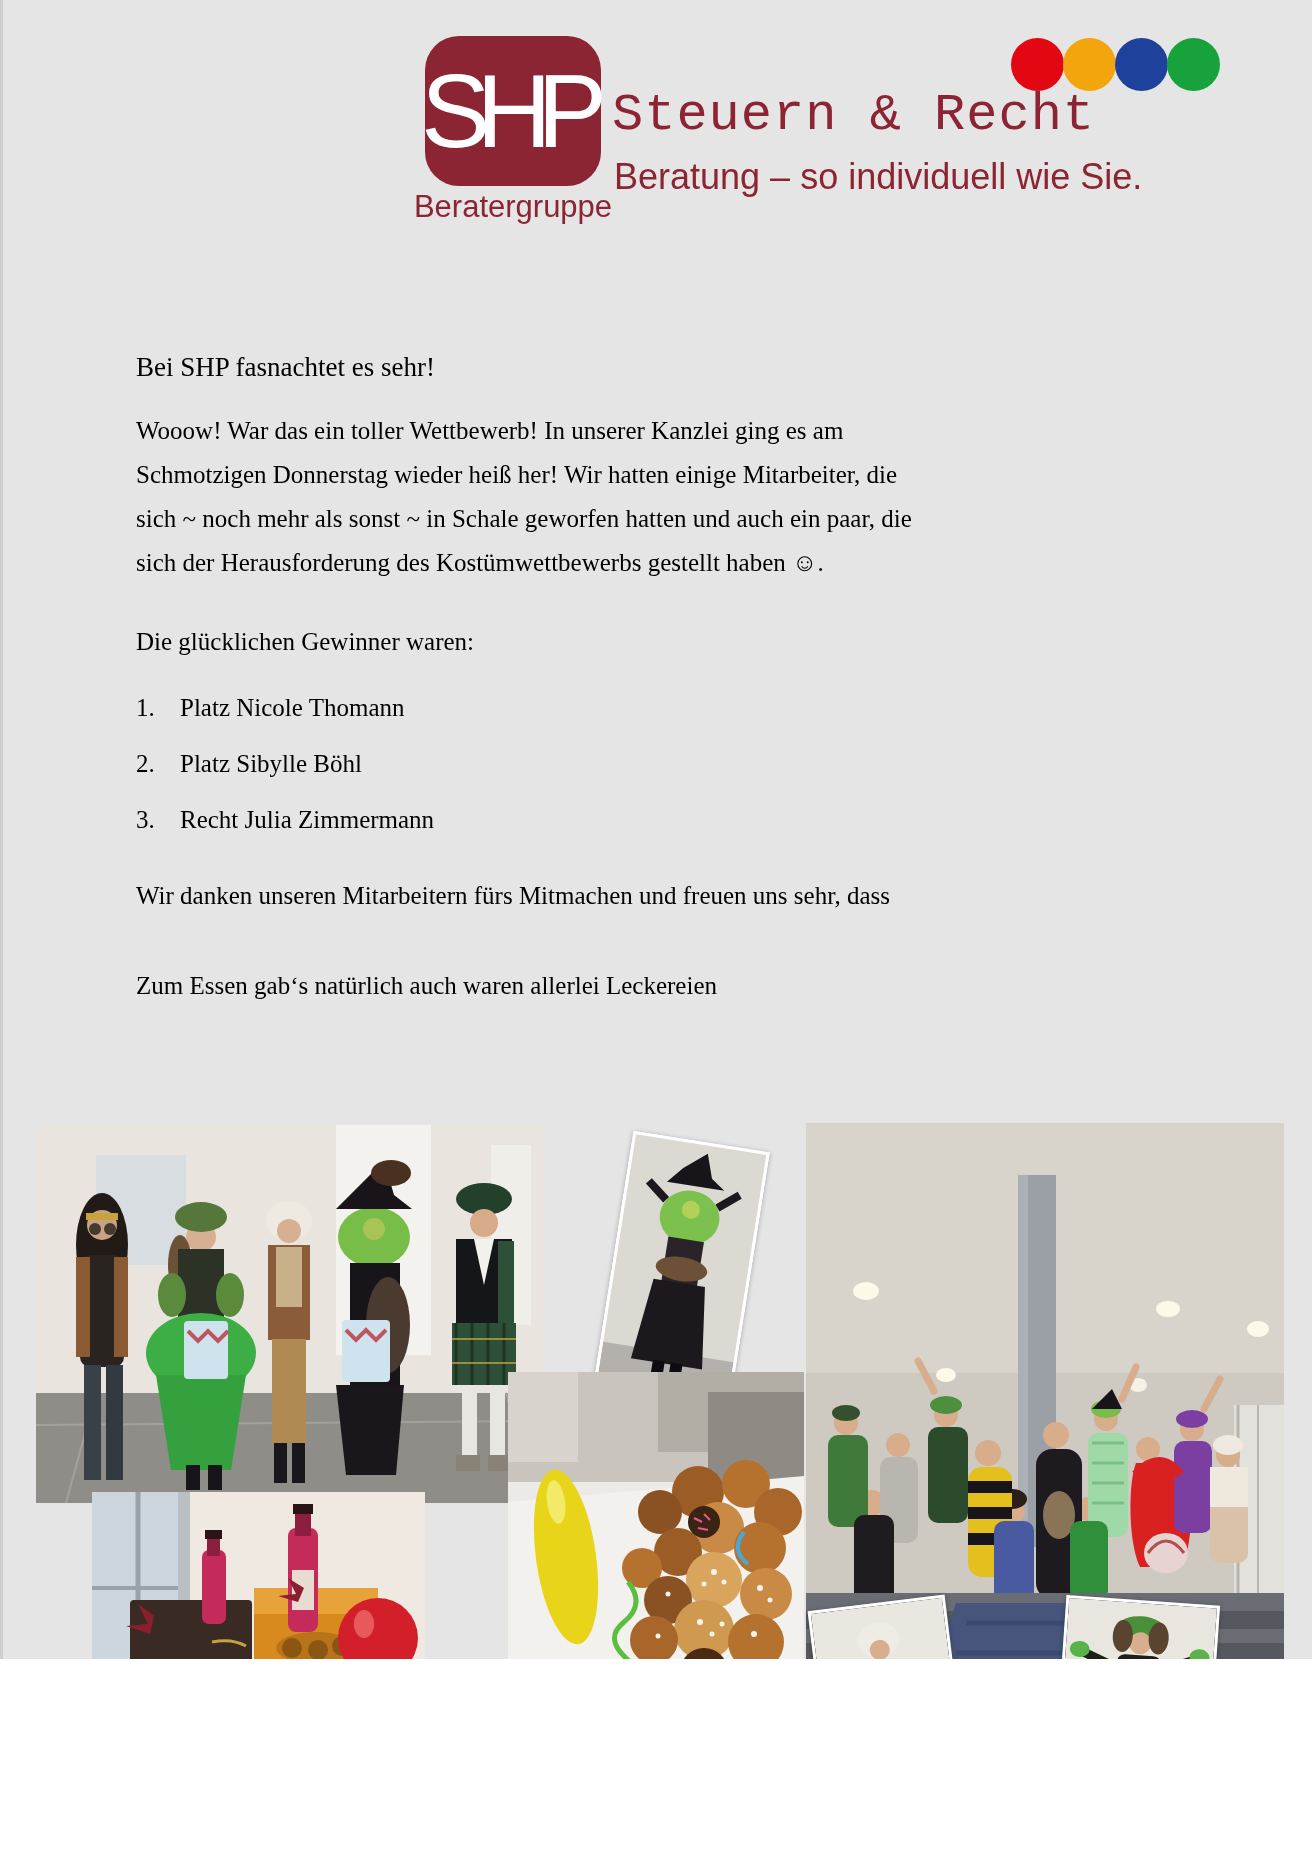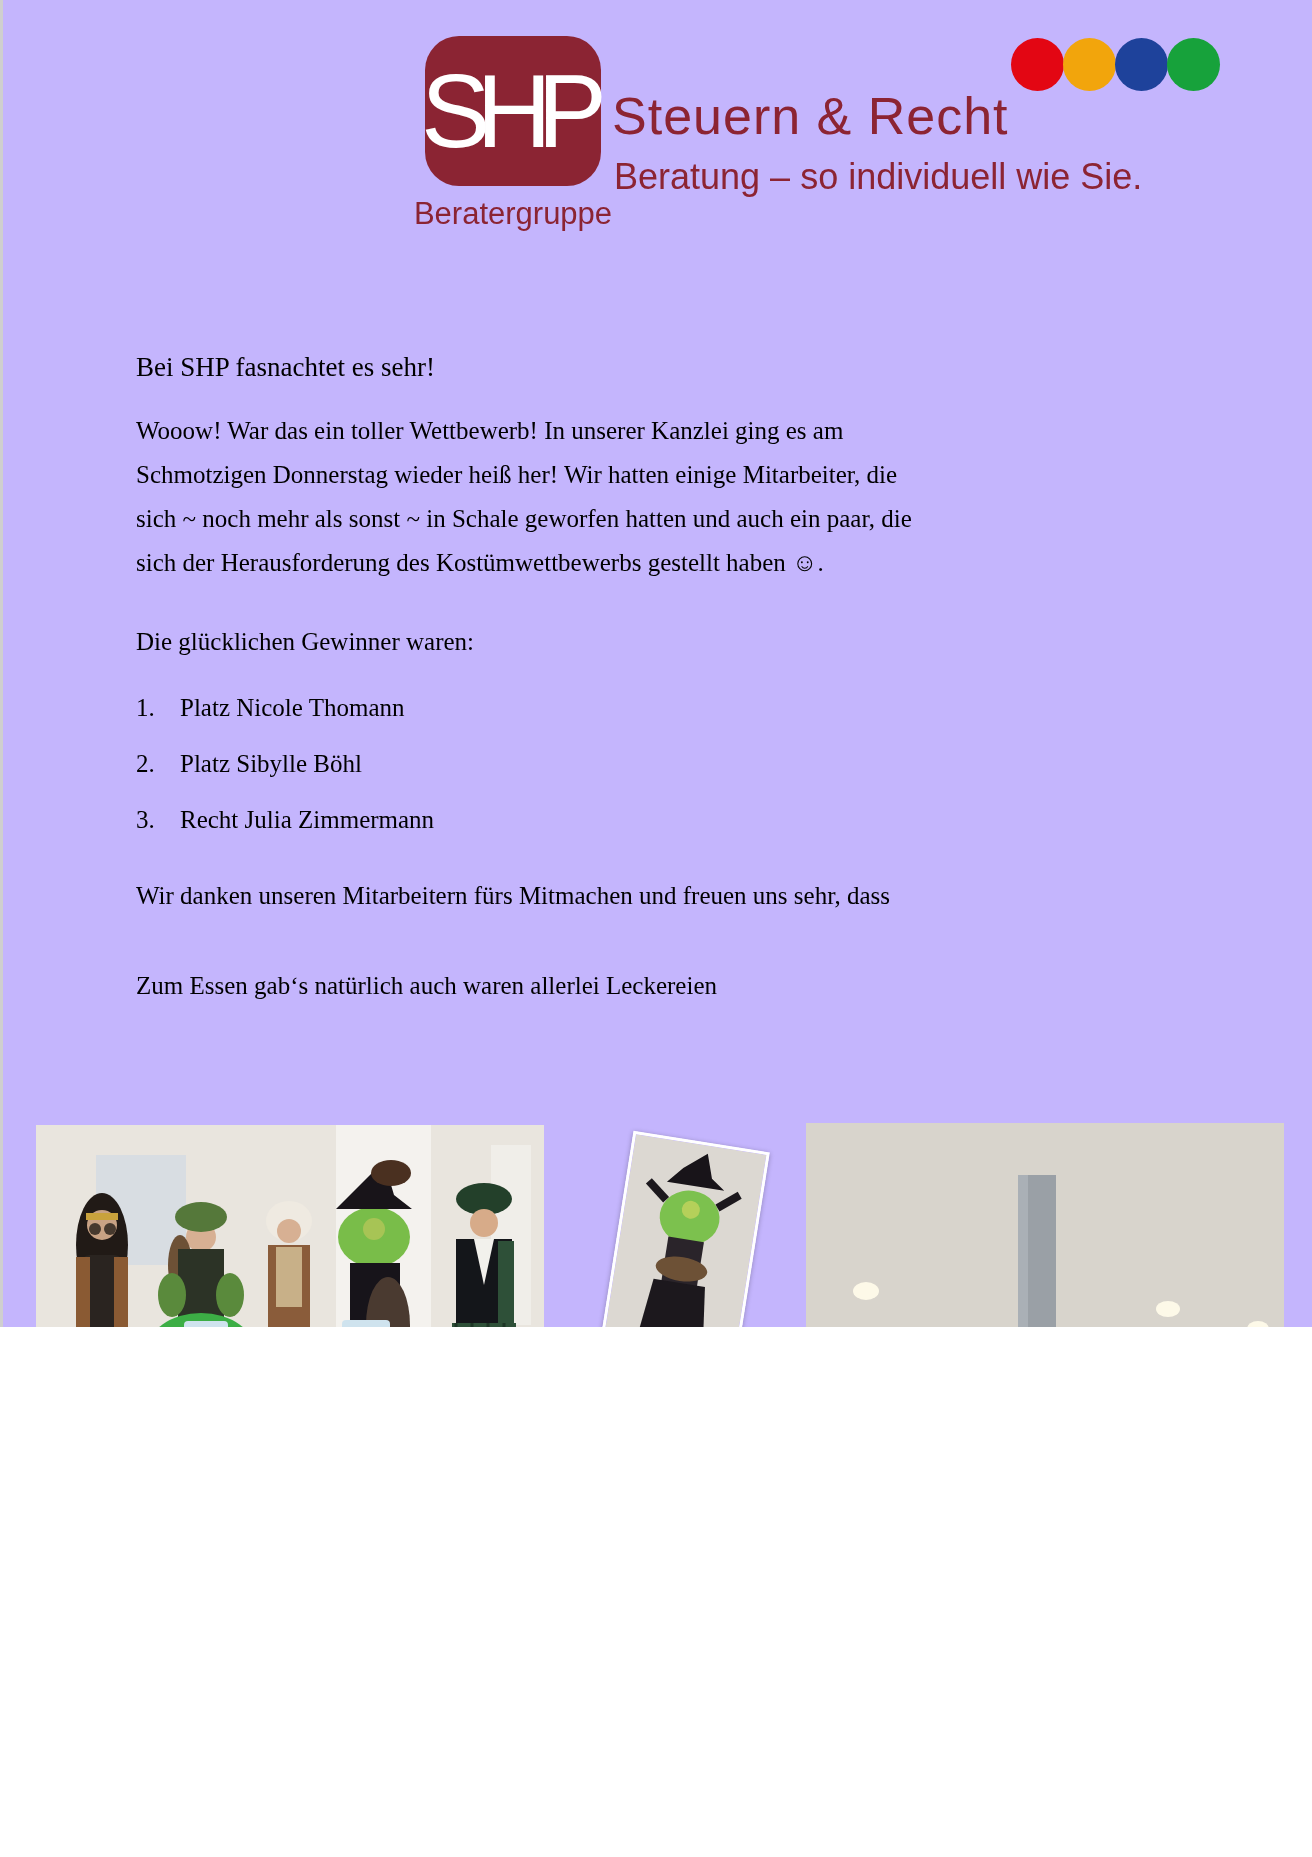--- a/index.html
+++ b/index.html
@@ -1,39 +1,39 @@
 <!DOCTYPE html>
 <html><head>
 <meta charset="utf-8">
 <style>
   html,body{margin:0;padding:0;background:#ffffff;}
   #page{
-    position:relative;width:1312px;height:1327px;background:#c4b5fd;
+    position:relative;width:1312px;height:1659px;background:#e5e5e5;
     overflow:hidden;font-family:"Liberation Serif",serif;color:#000;
   }
   
   .left-edge{position:absolute;left:0;top:0;width:3px;height:1857px;background:#cfcfcf;}
   .bottom-bar{position:absolute;left:0;top:1848px;width:1312px;height:9px;background:#141414;border-top:1px solid #4a4a4a;}
 
   
   .logo-box{
     position:absolute;left:425px;top:36px;width:176px;height:150px;
     background:#8b2433;border-radius:34px;display:flex;align-items:center;justify-content:center;
   }
   .logo-box span{
     color:#ffffff;font-family:"Liberation Sans",sans-serif;font-weight:normal;
     font-size:104px;letter-spacing:-14px;line-height:1;transform:translateX(-6px);
   }
   .logo-sub{
-    position:absolute;left:398px;top:196px;width:230px;text-align:center;
+    position:absolute;left:398px;top:189px;width:230px;text-align:center;
     font-family:"Liberation Sans",sans-serif;color:#8b2433;font-size:31px;
   }
   .brand-title{
     position:absolute;left:612px;top:86px;
-    font-family:Liberation Sans, sans-serif;color:#8c2433;font-size:52px;letter-spacing:1px;
+    font-family:Liberation Mono, monospace;color:#8c2433;font-size:52px;letter-spacing:1px;
   }
   .brand-tagline{
     position:absolute;left:614px;top:156px;
     font-family:"Liberation Sans",sans-serif;color:#8c2433;font-size:36px;
   }
   .dots{position:absolute;left:1012px;top:38px;display:flex;}
   .dot{width:53px;height:53px;border-radius:50%;margin-left:-1px;}
 
   
   .h1{position:absolute;left:136px;top:352px;font-size:27px;font-weight:normal;}

